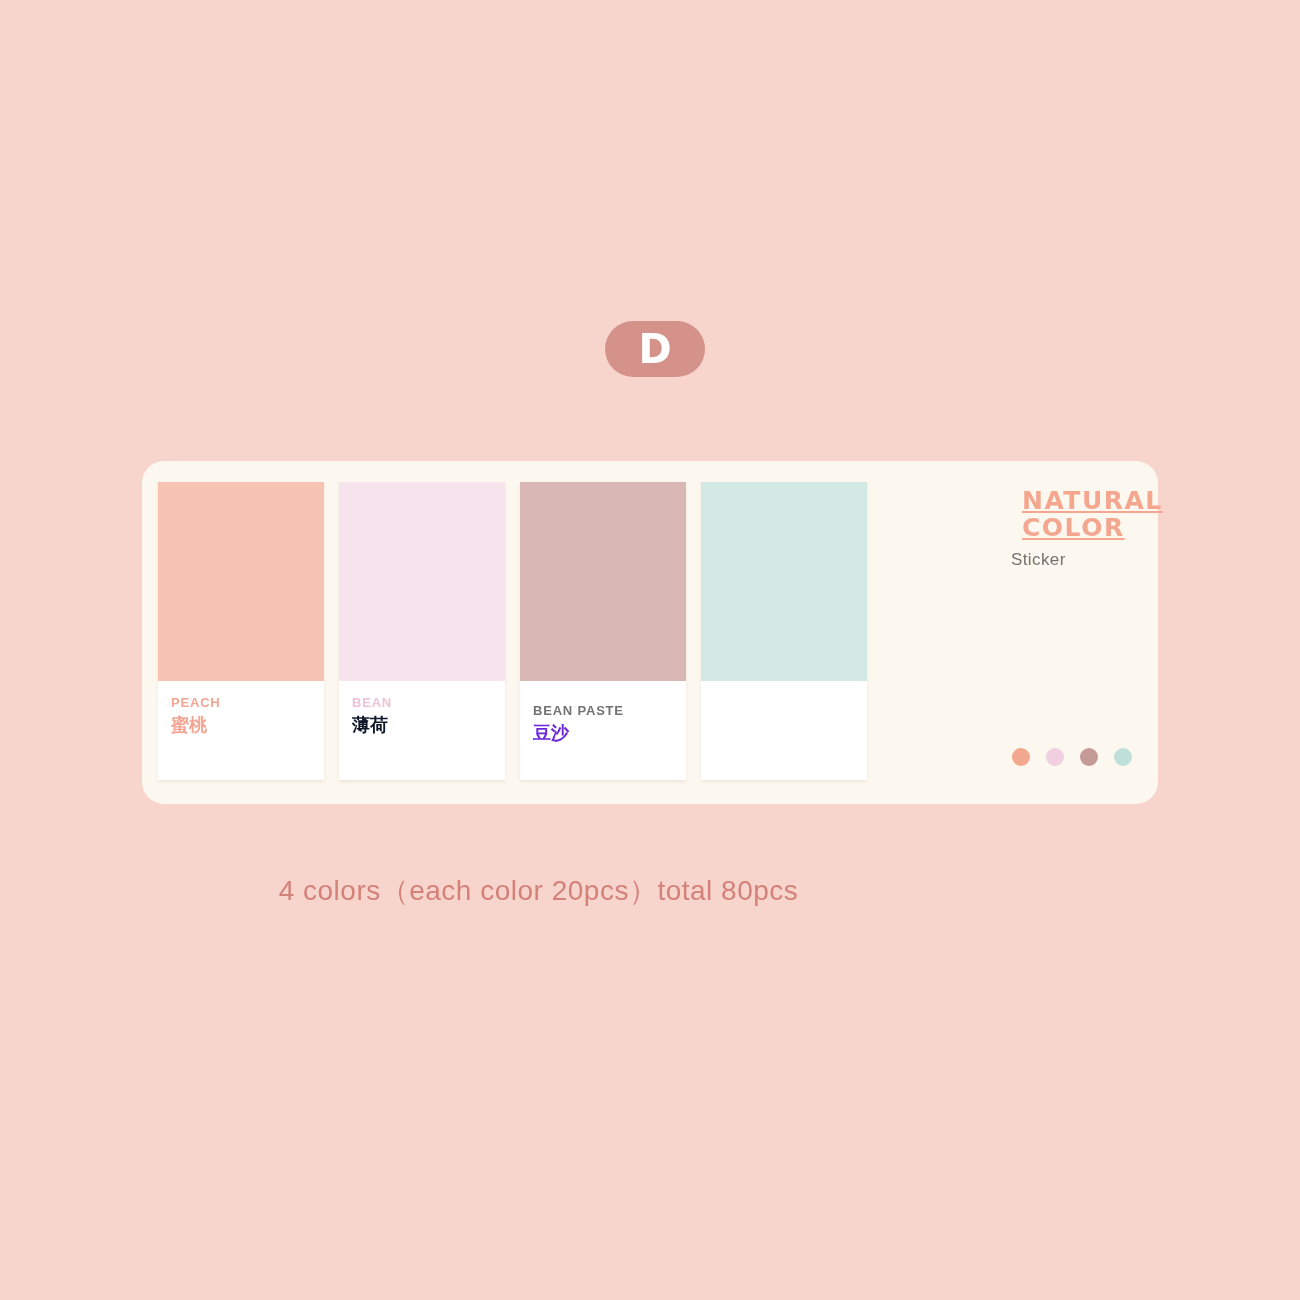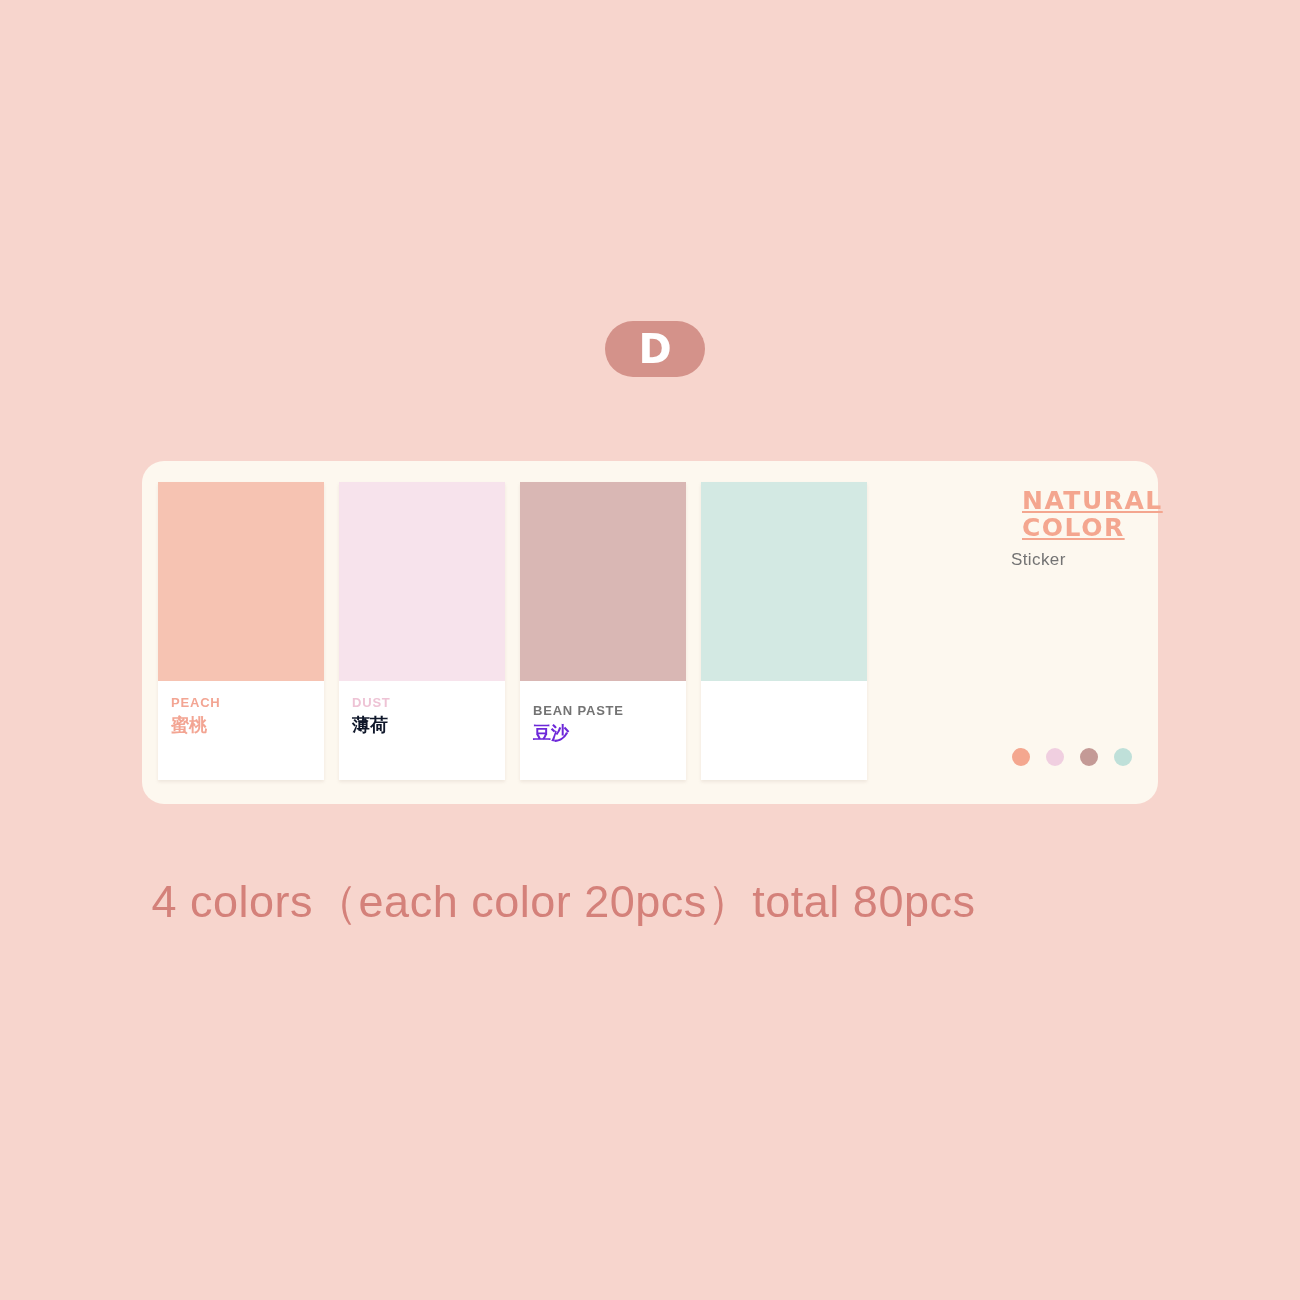--- a/index.html
+++ b/index.html
@@ -137,25 +137,24 @@
   }
 
   
   .caption {
     position: absolute;
     left: 0;
     top: 872px;
     width: 1077px;
     text-align: center;
     font-family: "Liberation Sans", sans-serif;
-    font-size: 45px;
+    font-size: 28px;
     color: #d4817a;
     letter-spacing: 0.5px;
     white-space: pre;
-    margin-left: 25px;
   }
 </style>
 </head>
 <body style="background: rgb(247, 213, 205);">
 
 <div class="variant-badge" style="background: rgb(212, 146, 138);">
   <span class="letter" style="color: rgb(255, 255, 255);">D</span>
 </div>
 
 <div class="product-card" style="background: rgb(253, 248, 239);">
@@ -166,21 +165,21 @@
       <div class="swatch-color" style="background: rgb(246, 195, 178);"></div>
       <div class="swatch-info">
         <div class="swatch-name" style="color: rgb(243, 165, 147);">PEACH</div>
         <div class="swatch-name-cn" style="color: rgb(243, 165, 147);">蜜桃</div>
       </div>
     </div>
 
     <div class="swatch">
       <div class="swatch-color" style="background: rgb(247, 227, 236);"></div>
       <div class="swatch-info">
-        <div class="swatch-name" style="color: rgb(238, 195, 213);">DUST</div>
+        <div class="swatch-name" style="color: rgb(238, 195, 213);">BEAN</div>
         <div class="swatch-name-cn" style="color: #0f172a;">薄荷</div>
       </div>
     </div>
 
     <div class="swatch">
       <div class="swatch-color" style="background: rgb(217, 183, 180);"></div>
       <div class="swatch-info">
         <div class="swatch-name" style="color: #737373; margin-top: 8px;">BEAN PASTE</div>
         <div class="swatch-name-cn" style="color: #6d28d9;">豆沙</div>
       </div>

